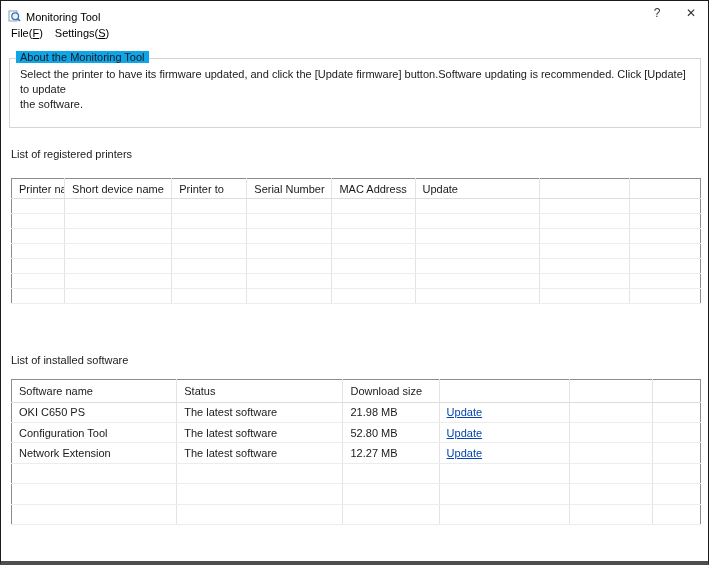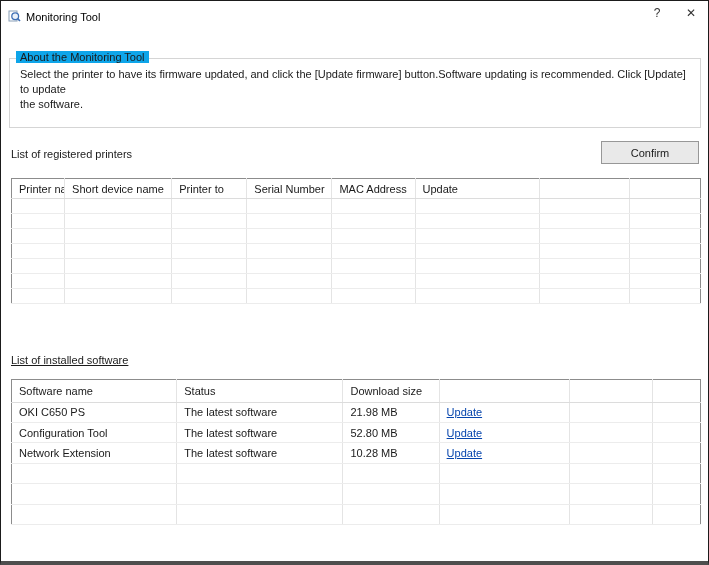--- a/index.html
+++ b/index.html
@@ -44,21 +44,21 @@
     border:1px solid #d5d5d5;
   }
   .groupbox-title {
     position:absolute; left:6px; top:-8px; background:#0ea5e9; padding:0 4px;
     color:#1a1a1a;
   }
   .groupbox-text { position:absolute; left:10px; top:8px; right:10px; line-height:15px; }
   
   .section-label { position:absolute; left:10px; color:#1a1a1a; }
   .label-printers { top:147px; }
-  .label-software { top:353px;text-decoration:underline; }
+  .label-software { top:353px; }
   
   .btn {
     position:absolute; background:#e9e9e9; border:1px solid #979797;
     display:flex; align-items:center; justify-content:center;
     font-size:11px; color:#1a1a1a;
   }
   .btn-confirm { left:600px; top:140px; width:98px; height:23px; }
   .btn-update-fw { left:510px; top:317px; width:188px; height:22px; background:#e6e6e6; }
   
   table { border-collapse:collapse; table-layout:fixed; }
@@ -92,31 +92,34 @@
       <circle cx="7.2" cy="6.2" r="3.4" fill="#eaf1fa" stroke="#3f6fb5" stroke-width="1.3"></circle>
       <line x1="9.6" y1="8.6" x2="12" y2="11" stroke="#3f6fb5" stroke-width="1.6"></line>
     </svg>
     <span class="title-text">Monitoring Tool</span>
     <div class="titlebar-buttons">
       <div class="tb-btn">?</div>
       <div class="tb-btn">✕</div>
     </div>
   </div>
 
+  <div class="menubar">
+    <div class="menu-item"><span>File(</span><span class="menu-key">F</span><span>)</span></div>
+    <div class="menu-item"><span>Settings(</span><span class="menu-key">S</span><span>)</span></div>
+  </div>
 
   <div class="groupbox">
     <span class="groupbox-title">About the Monitoring Tool</span>
     <div class="groupbox-text">
       <span>Select the printer to have its firmware updated, and click the [Update firmware] button.Software updating is recommended. Click [Update] to update</span><br>
       <span>the software.</span>
     </div>
   </div>
 
   <div class="section-label label-printers">List of registered printers</div>
-  <div class="btn btn-confirm">Confirm</div>
 
   <table class="listview printers-table">
     <colgroup>
       <col style="width:53px">
         <col style="width:107px">
         <col style="width:75px">
         <col style="width:85px">
       <col style="width:83px">
         <col style="width:124px">
         <col style="width:90px">
@@ -239,21 +242,21 @@
       <td>Configuration Tool</td>
       <td>The latest software</td>
       <td>52.80 MB</td>
       <td><a class="update-link">Update</a></td>
       <td></td>
           <td></td>
     </tr>
     <tr>
       <td>Network Extension</td>
       <td>The latest software</td>
-      <td>10.28 MB</td>
+      <td>12.27 MB</td>
       <td><a class="update-link">Update</a></td>
       <td></td>
           <td></td>
     </tr>
     <tr class="empty-row">
           <td></td>
           <td></td>
           <td></td>
           <td></td>
           <td></td>

